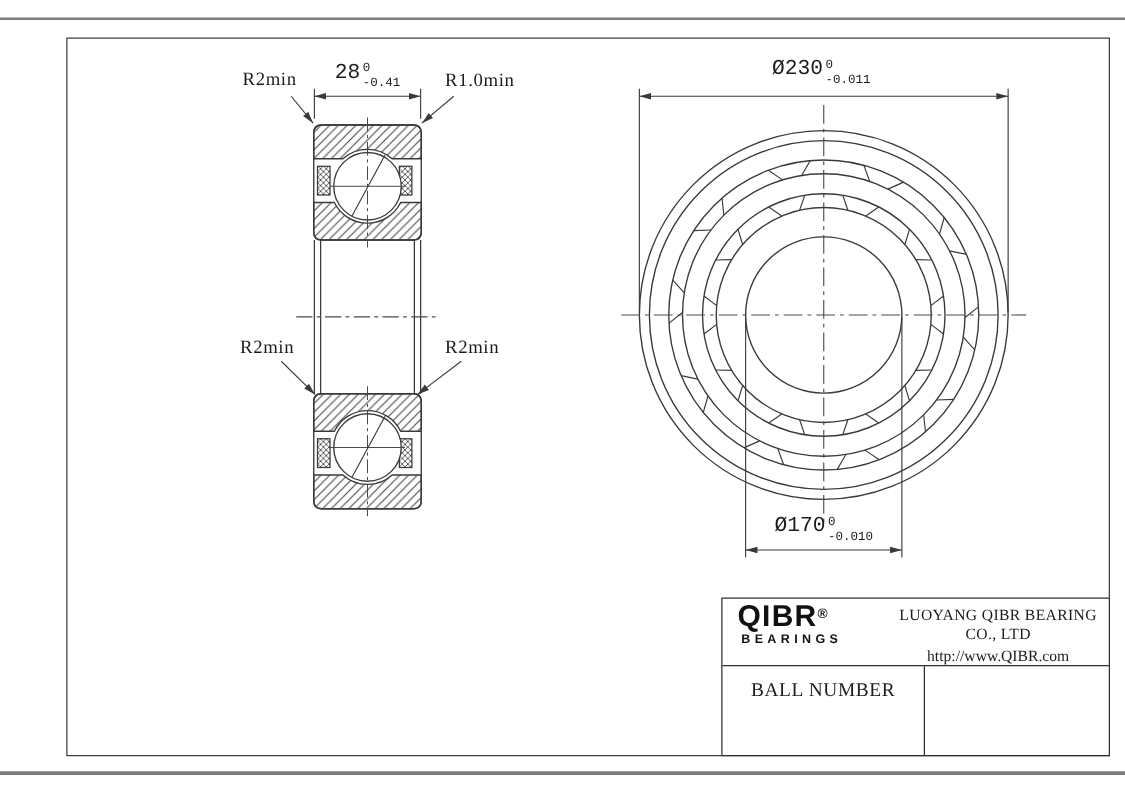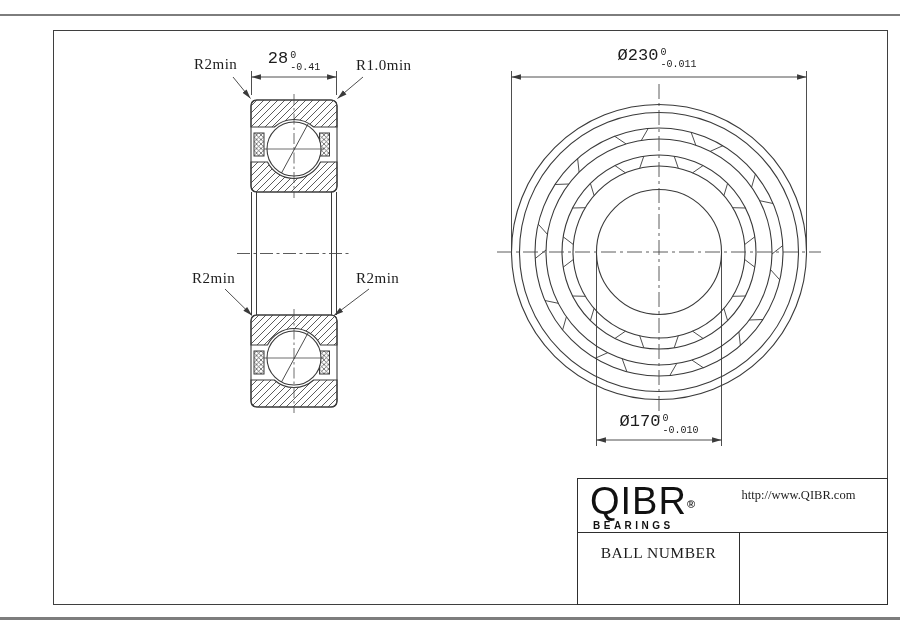--- a/index.html
+++ b/index.html
@@ -13,22 +13,22 @@
   .dim{position:absolute;display:inline-flex;align-items:flex-start;white-space:nowrap;
        transform:translateX(-50%);font-family:Liberation Mono, monospace;}
   .dim .val{font-size:17px;line-height:1;}
   .dim .tol{display:inline-flex;flex-direction:column;font-size:10px;line-height:1.15;
             margin-left:2px;}
   
   #title-block{position:absolute;left:577px;top:478px;width:311px;height:127px;
                border:1.5px solid #2e2e2e;box-sizing:border-box;background:#fff;}
   #tb-row1{display:flex;height:53px;box-sizing:border-box;}
   #tb-logo{width:132px;padding:3px 0 0 12px;box-sizing:border-box;}
-  #tb-logo .logo-main{font-family:"Liberation Sans",sans-serif;font-weight:400;
-      font-size:38px;line-height:1;letter-spacing:1px;color:#111;}
+  #tb-logo .logo-main{font-family:"Liberation Sans",sans-serif;font-weight:700;
+      font-size:24px;line-height:1;letter-spacing:1px;color:#111;}
   #tb-logo .logo-reg{font-family:"Liberation Sans",sans-serif;font-size:11px;
       vertical-align:super;font-weight:700;}
   #tb-logo .logo-sub{font-family:"Liberation Sans",sans-serif;font-weight:700;
       font-size:10px;letter-spacing:3.5px;margin:0 0 0 3px;color:#111;}
   #tb-company{flex:1;text-align:center;padding-top:6px;}
   #tb-company .co{font-size:12.5px;letter-spacing:.3px;}
   #tb-company .url{font-size:12.5px;margin-top:3px;}
   #tb-row2{display:flex;height:72px;border-top:1.5px solid #2e2e2e;box-sizing:border-box;}
   #tb-product{width:162px;border-right:1.5px solid #2e2e2e;box-sizing:border-box;
       text-align:center;padding-top:11px;}
@@ -207,20 +207,21 @@
 
   <div id="title-block">
     <div id="tb-row1">
       <div id="tb-logo">
         <div>
           <span class="logo-main">QIBR</span><span class="logo-reg">®</span>
         </div>
         <div class="logo-sub">BEARINGS</div>
       </div>
       <div id="tb-company">
+        <div class="co">LUOYANG QIBR BEARING CO., LTD</div>
         <div class="url">http://www.QIBR.com</div>
       </div>
     </div>
     <div id="tb-row2">
       <div id="tb-product">
         <div>BALL NUMBER</div>
       </div>
     </div>
   </div>
 </div>

